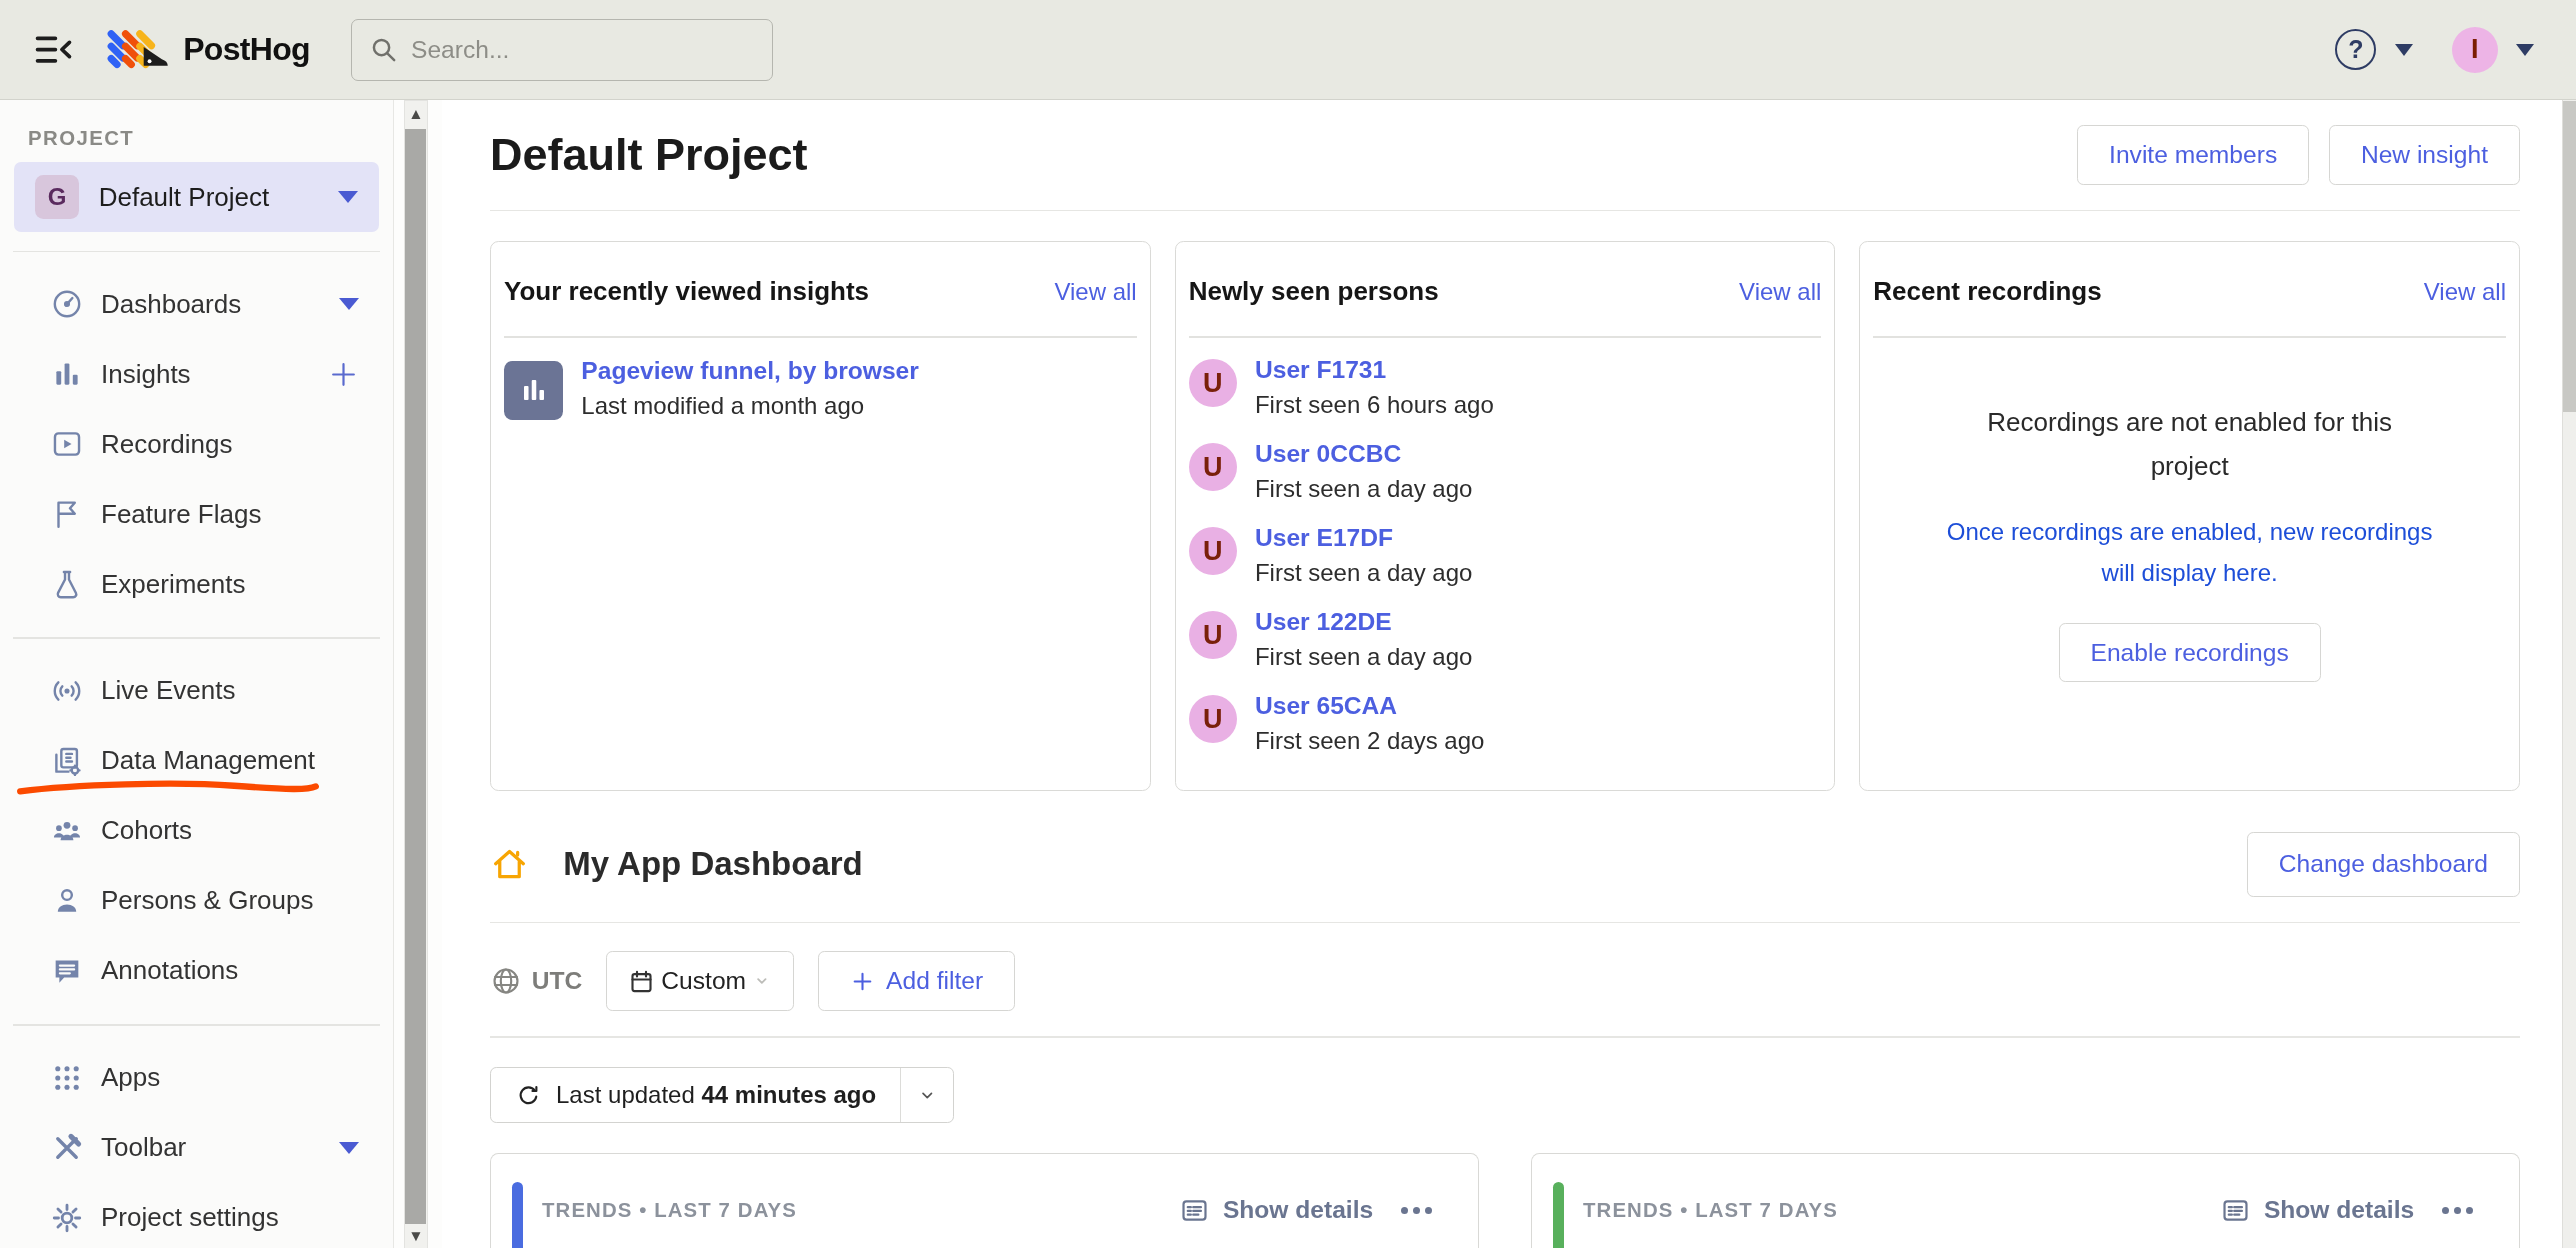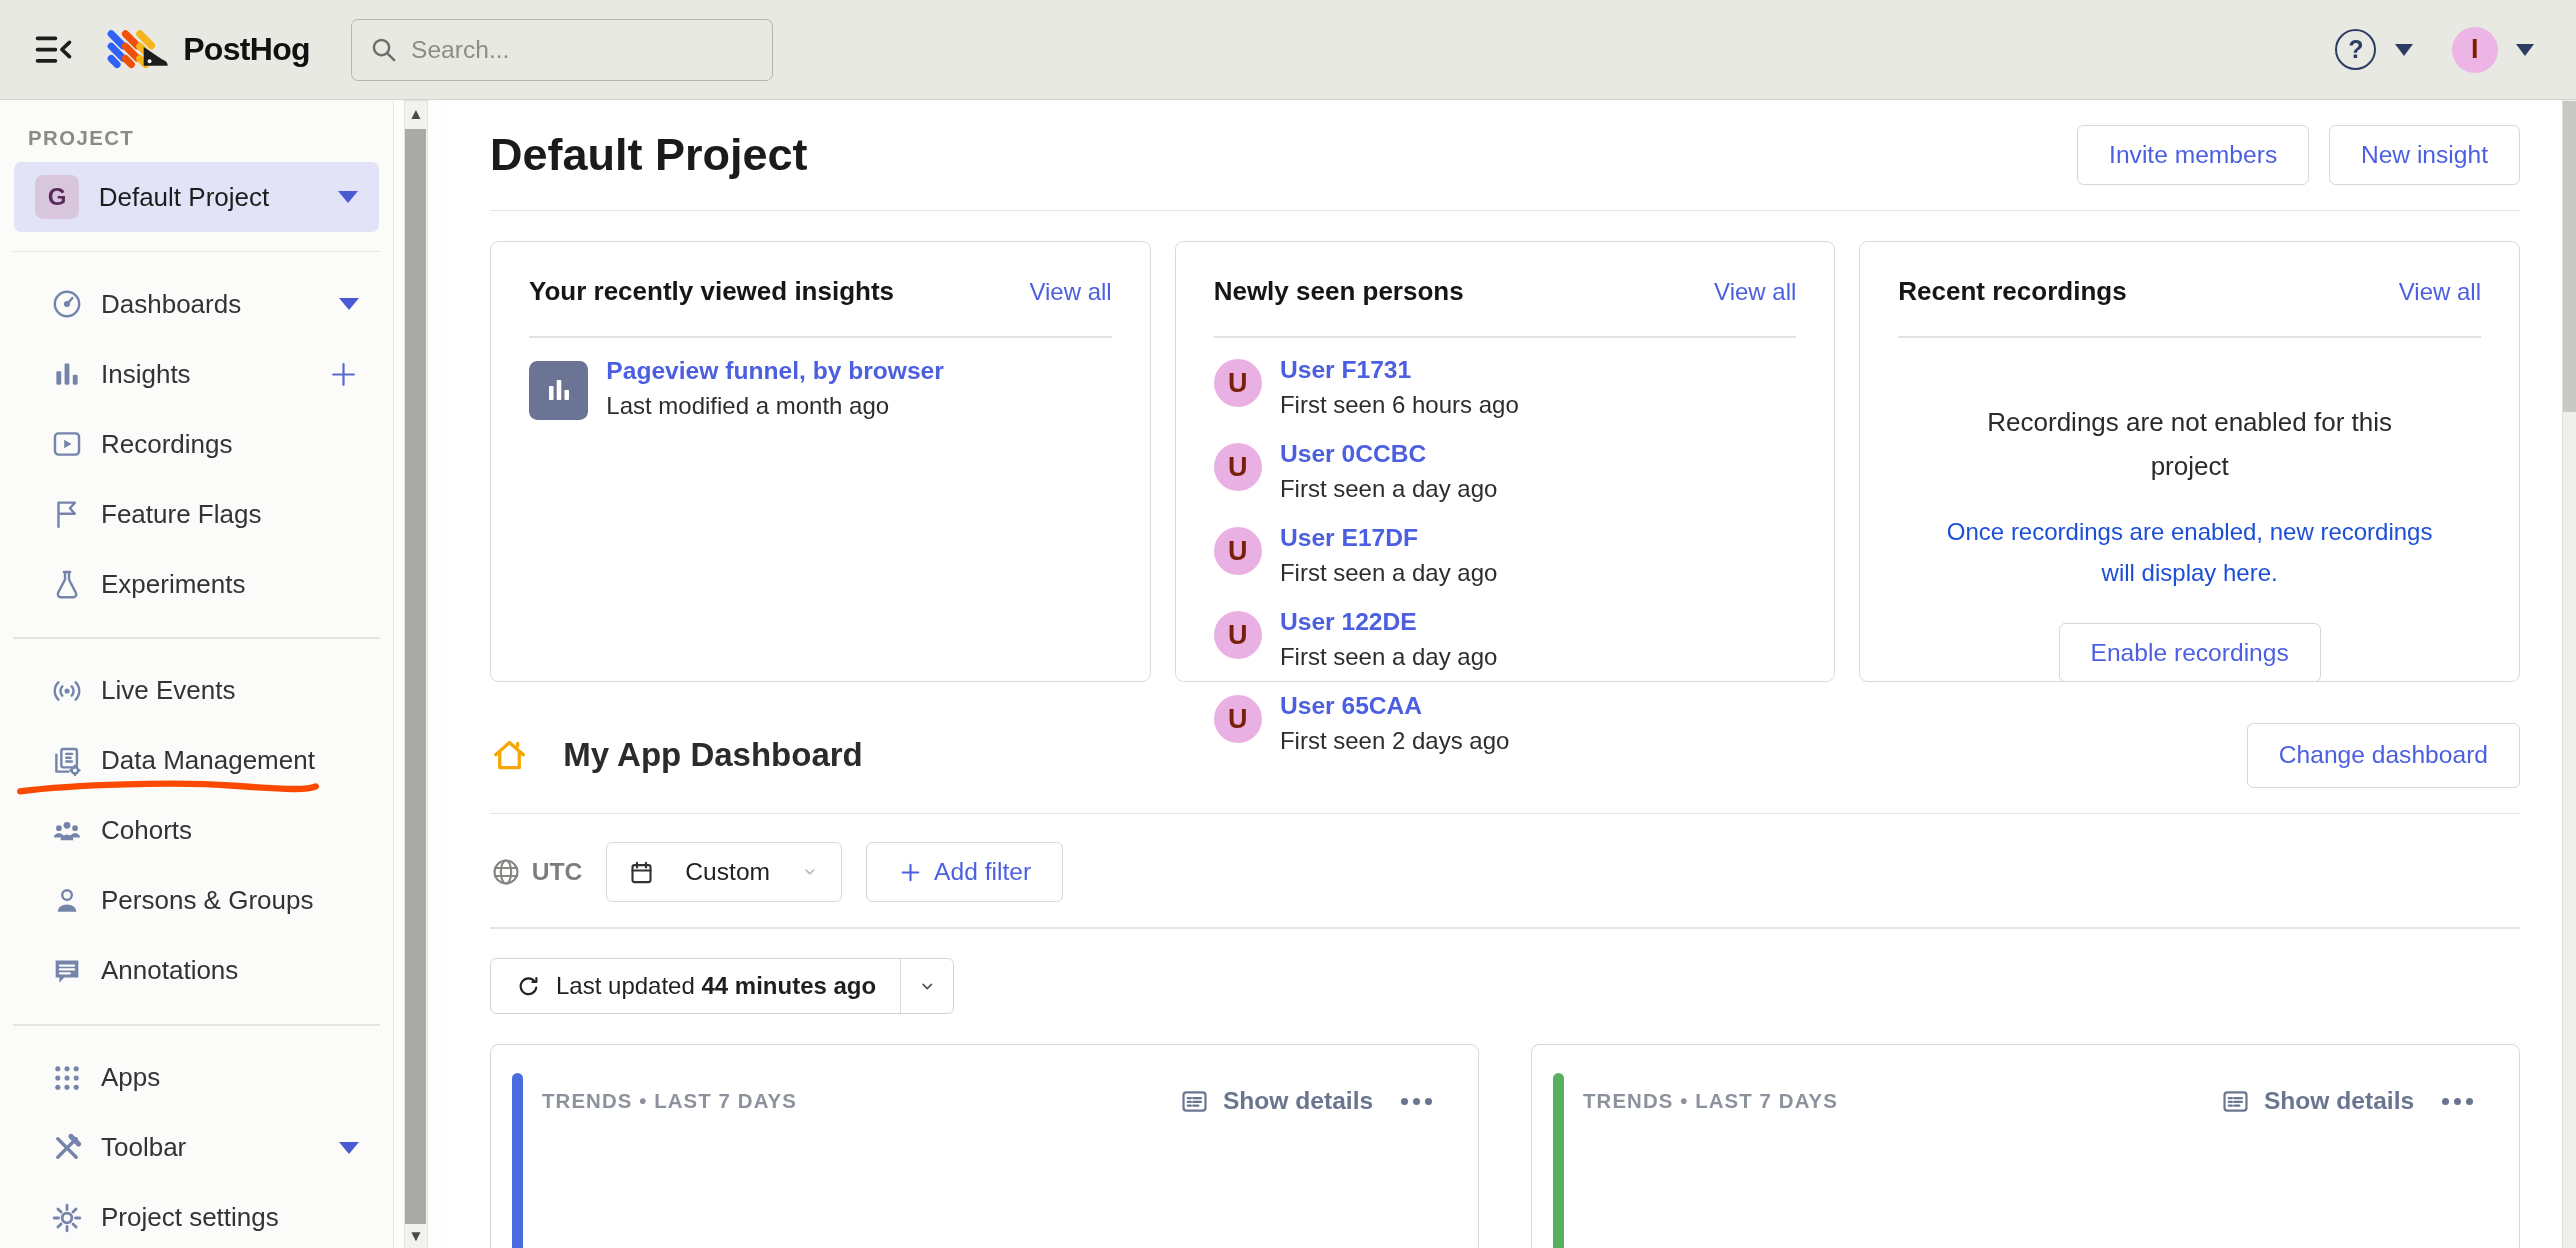--- a/index.html
+++ b/index.html
@@ -82,21 +82,21 @@
   .btn {
     background:#fff; border:1.4px solid #d6d6d3; border-radius:6.3px; color:#4c5fe0;
     font-size:24.6px; font-family:inherit; height:60px; padding:0 31px; cursor:pointer;
     display:inline-flex; align-items:center; gap:11.3px;
   }
   .header-actions { display:flex; gap:19.7px; }
   .divider { height:1.4px; background:#e6e6e3; margin-top:25px; }
 
   
   .cards-grid { margin-top:29.5px; display:grid; grid-template-columns:repeat(3,1fr); gap:24px; }
-  .card { border:1.4px solid #dadad7; border-radius:8.4px; background:#fff; height:441px; padding:24px 38px; }
+  .card { border:1.4px solid #dadad7; border-radius:8.4px; background:#fff; height:550px; padding:24px 13px; }
   .card-head { display:flex; align-items:center; justify-content:space-between; min-height:52px; }
   .card-title { font-size:26px; font-weight:700; color:#161616; }
   .view-all { font-size:24px; color:#4c5fe0; text-decoration:none; cursor:pointer; }
   .card-divider { height:1.4px; background:#e2e2df; margin-top:18.3px; }
   .card-body { margin-top:17px; }
 
   .insight-row { display:flex; gap:18.3px; padding-top:1.4px; }
   .insight-tile { width:59px; height:59px; border-radius:8.4px; background:#6b7495; display:flex; align-items:center; justify-content:center; flex:none; margin-top:4.9px; }
   .row-name { font-size:24.6px; font-weight:700; color:#4c5fe0; line-height:1.2; cursor:pointer; }
   .row-meta { font-size:24px; color:#2d2d2d; margin-top:7px; }
@@ -114,21 +114,21 @@
 
   
   .dash-row { margin-top:41px; display:flex; align-items:center;gap:16px; }
   .home-ico { width:39px; height:39px; color:#f7a503; }
   .dash-row h2 { font-size:33px; font-weight:700; color:#2b2b2b; margin-left:18.3px; flex:1; }
   .change-btn { height:65px; }
 
   .filter-row { margin-top:28px; display:flex; align-items:center; gap:24px; }
   .tz-group { display:flex; align-items:center; gap:9.8px; color:#868682; }
   .tz-label { font-size:24.6px; font-weight:700; color:#7d7d7a; }
-  .custom-btn { color:#222; gap:30px; padding:0 21px; }
+  .custom-btn { color:#222; gap:6px; padding:0 21px; }
   .chev-light { color:#bdbdb9; }
 
   .refresh-wrap { margin-top:29.5px; }
   .refresh-btn { display:inline-flex; border:1.4px solid #d3d3d0; border-radius:6.3px; background:#fff; height:56px; }
   .refresh-main { display:flex; align-items:center; gap:14px; padding:0 24px; font-size:24px; color:#1f1f1f; cursor:pointer; }
   .refresh-main b { font-weight:700; }
   .refresh-chev { width:53px; border-left:1.4px solid #dcdcd9; display:flex; align-items:center; justify-content:center; color:#555; cursor:pointer; }
 
   
   .tiles-grid { margin-top:29.5px; display:grid; grid-template-columns:repeat(2,1fr); gap:52px; }

